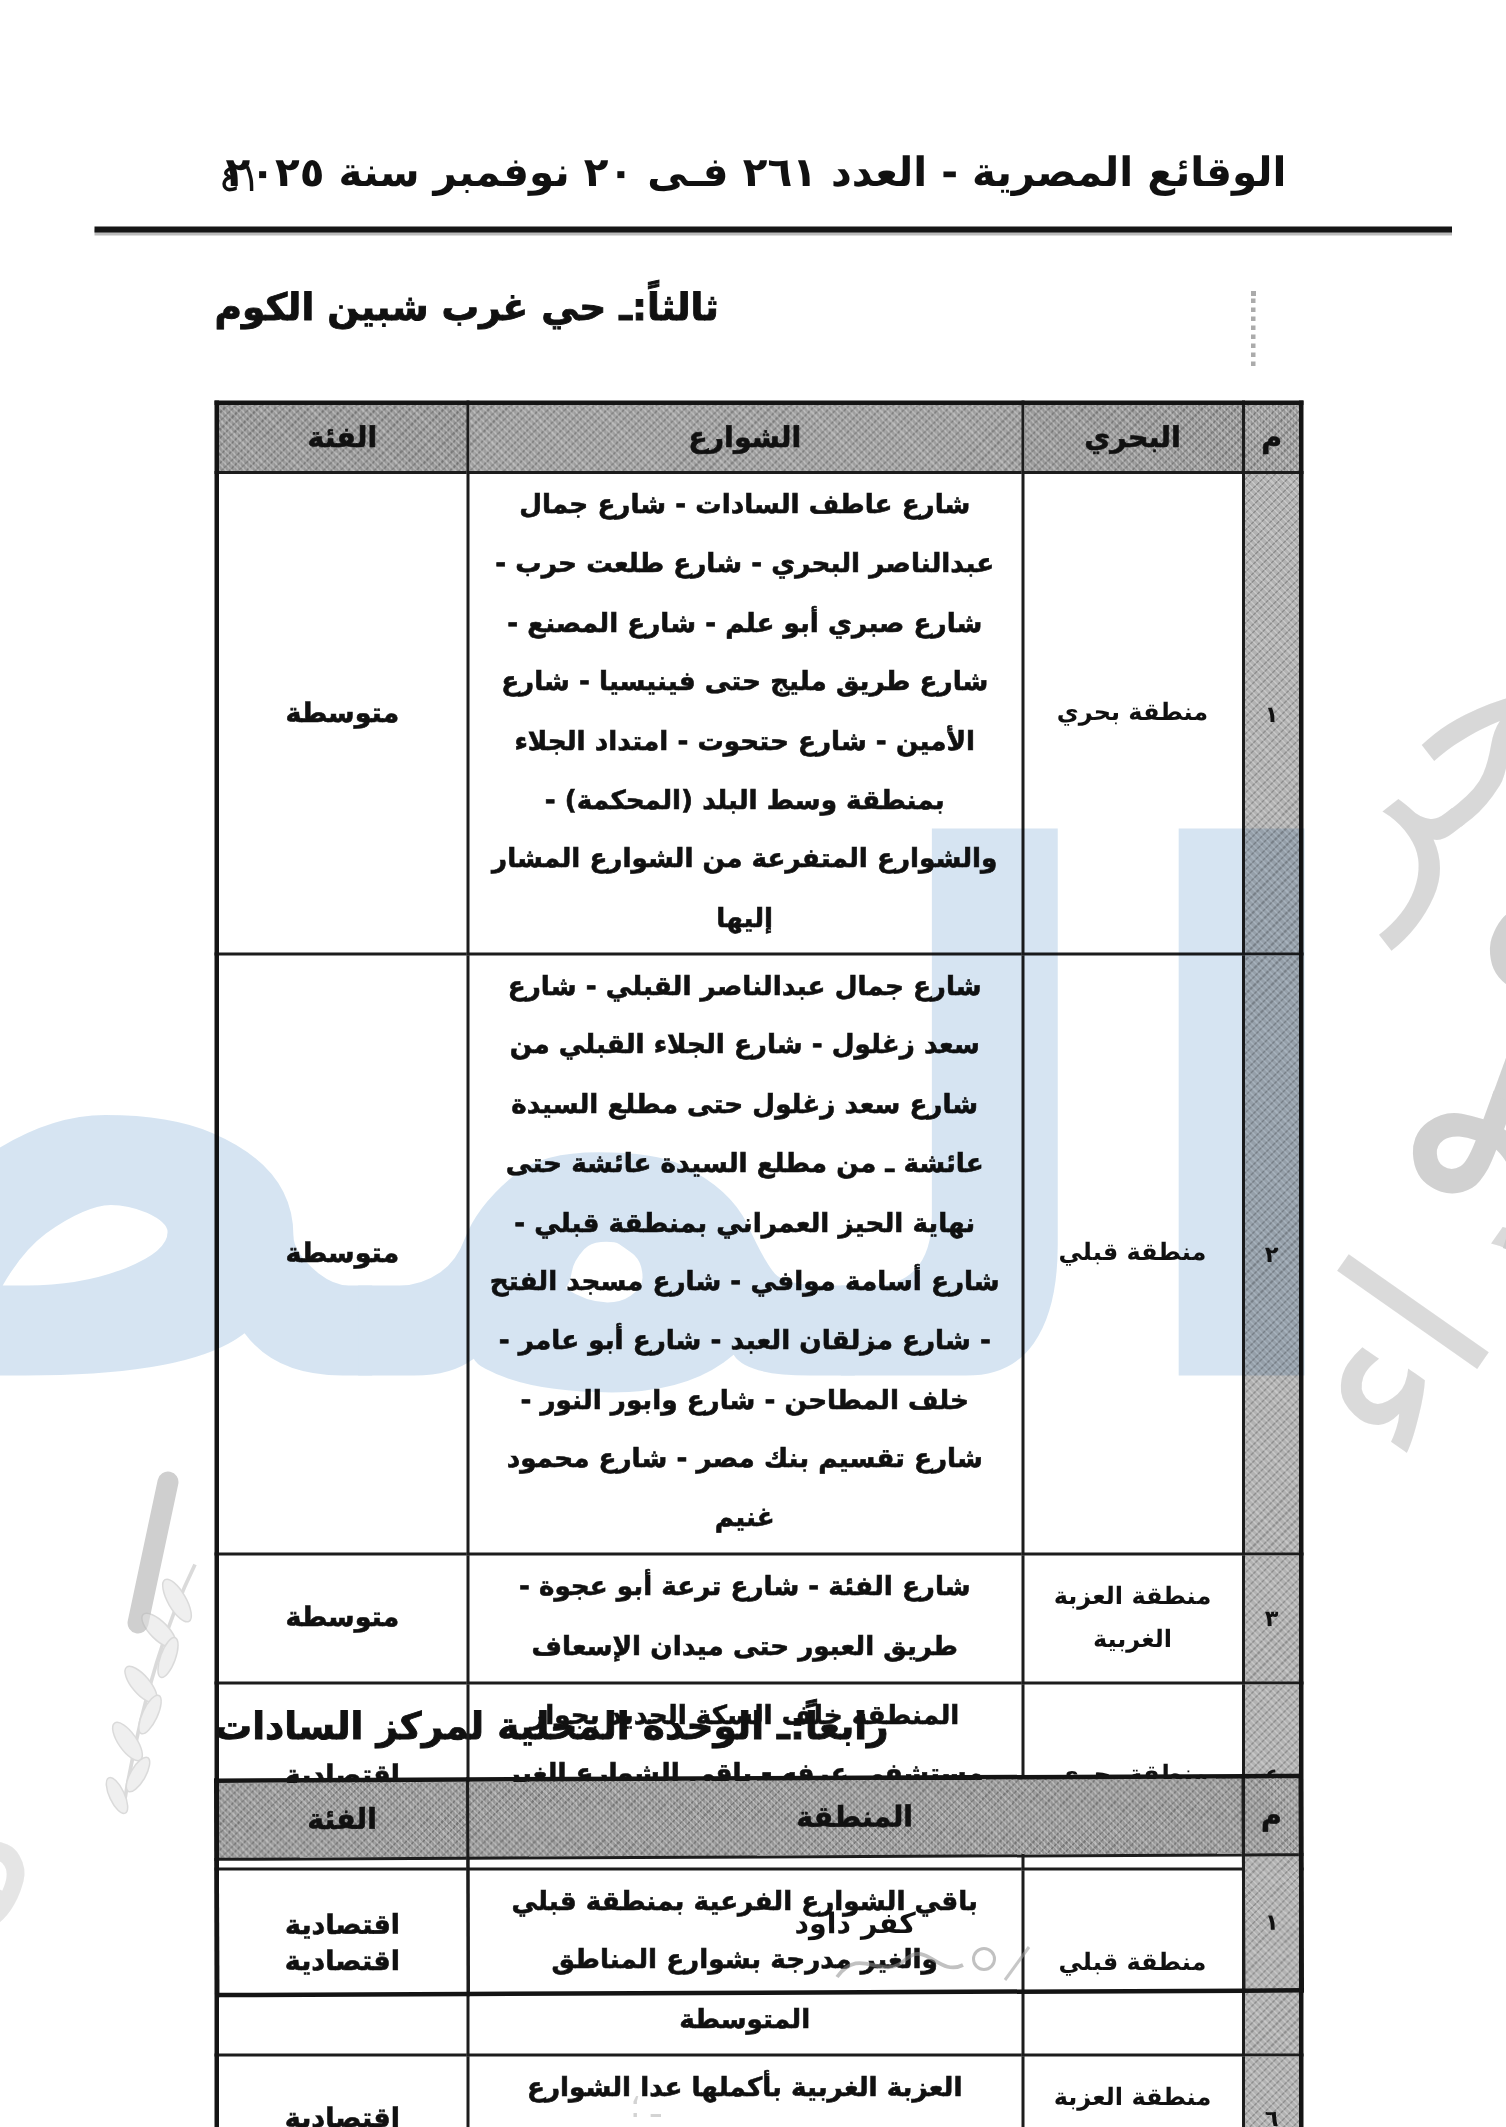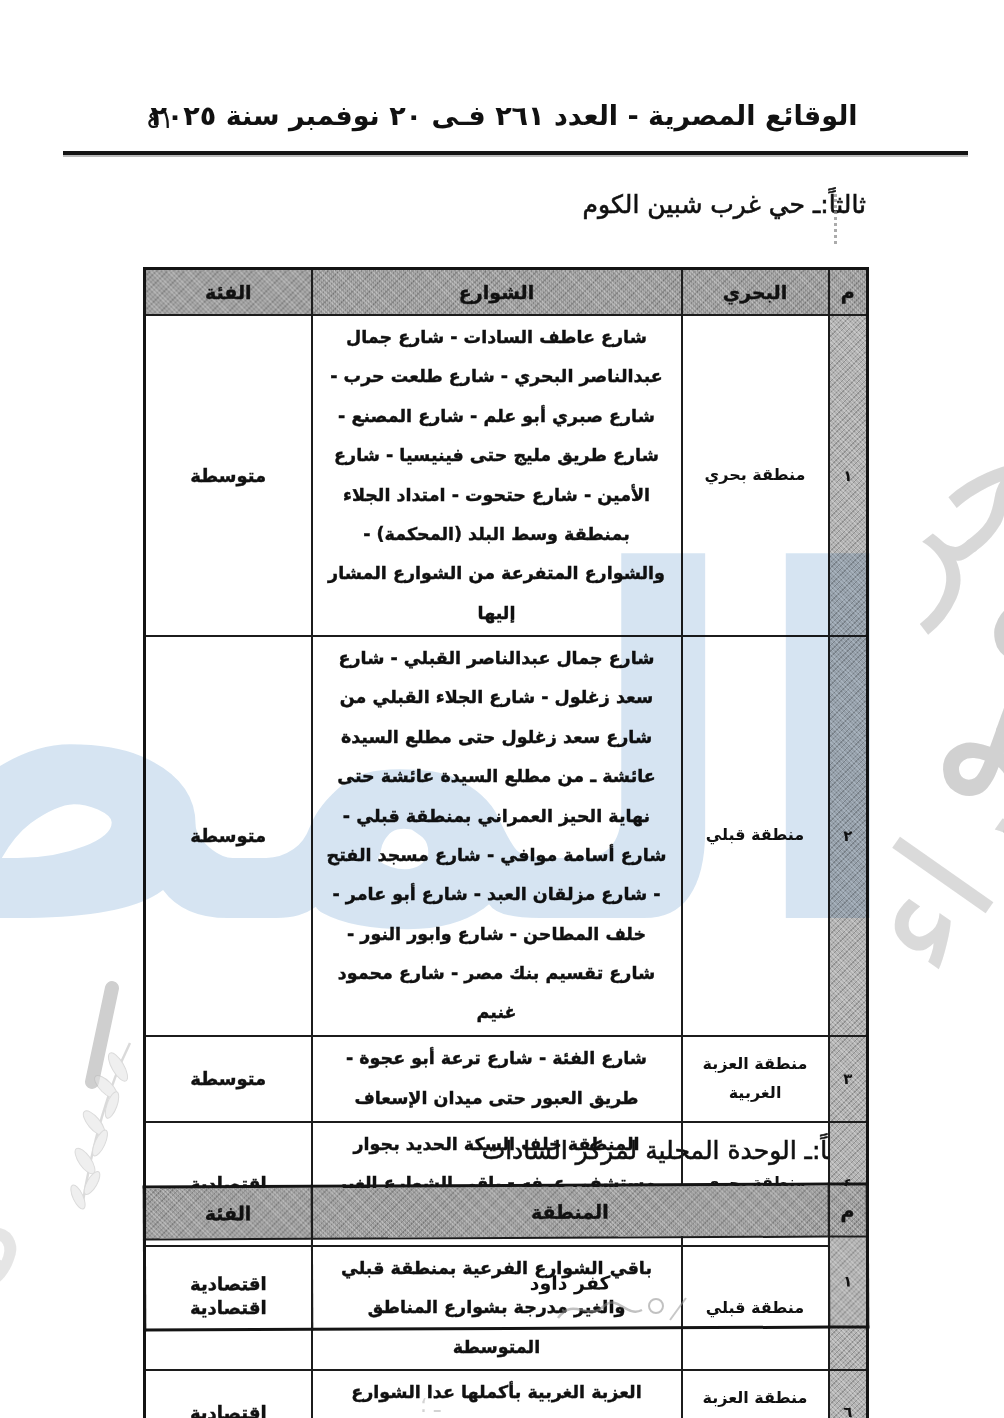--- a/index.html
+++ b/index.html
@@ -8,22 +8,22 @@
   .abs{position:absolute;}
 
   
   .hdr-line{top:100px;right:115px;width:770px;text-align:center;direction:rtl;
             font-size:27px;font-weight:bold;letter-spacing:0;}
   .hdr-page{top:104px;left:146px;font-size:26px;font-weight:normal;}
   .hdr-rule{top:151px;left:63px;width:905px;height:4px;background:#151515;
             box-shadow:0 2px 0 rgba(60,60,60,.35);}
 
   
-  .sec-title{left:143px;width:723px;text-align:right;direction:rtl;
-             font-size:25px;font-weight:normal;-webkit-text-stroke:.6px #111;}
+  .sec-title{left:143px;width:723px;text-align:left;direction:rtl;
+             font-size:25px;font-weight:bold;-webkit-text-stroke:.6px #111;}
   .t3{top:190px;} .t4{top:1136px;}
   .dotted-mark{left:834px;top:194px;height:50px;width:0;border-left:3px dotted #8f8f8f;opacity:.75;}
 
   
   table{border-collapse:collapse;table-layout:fixed;direction:rtl;}
   .tbl{position:absolute;left:143px;width:723px;z-index:2;}
   .tbl1{top:267px;} .tbl2{top:1184px;transform:rotate(-0.25deg);}
   td,th{border:2px solid #1c1c1c;text-align:center;vertical-align:middle;
         padding:2px 6px;font-weight:bold;overflow:hidden;}
   .tbl{border:3px solid #141414;}

